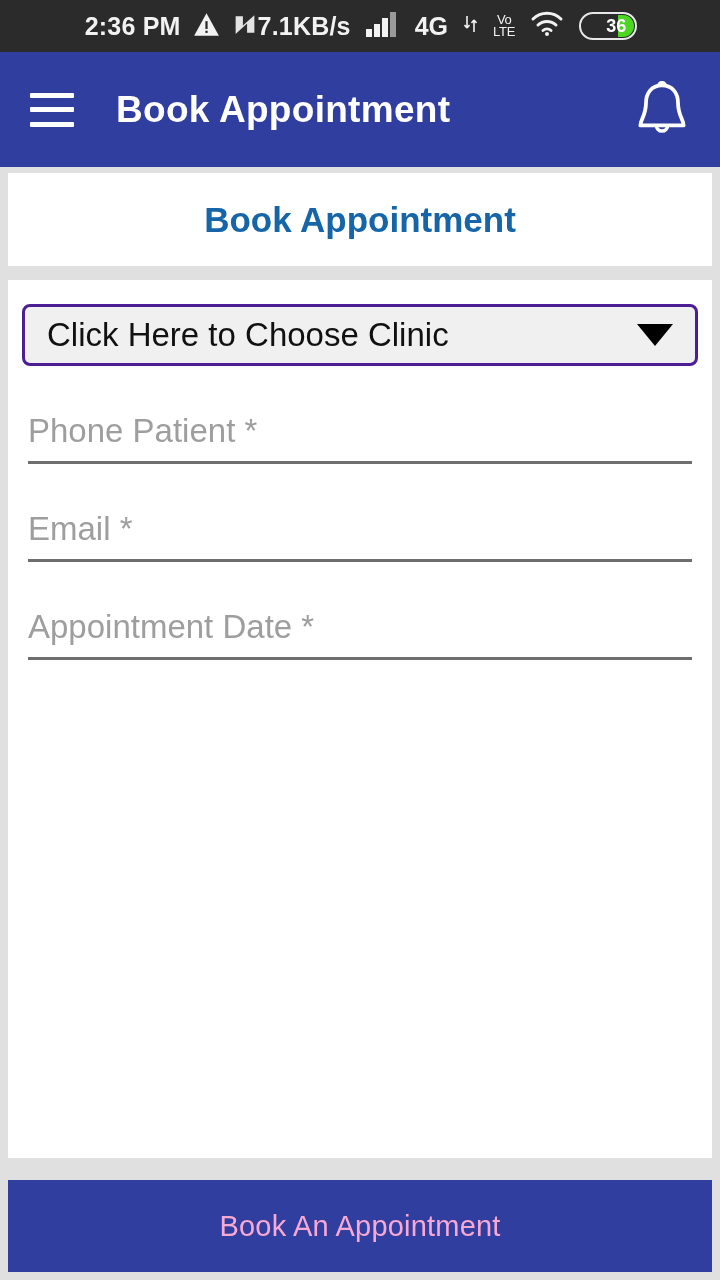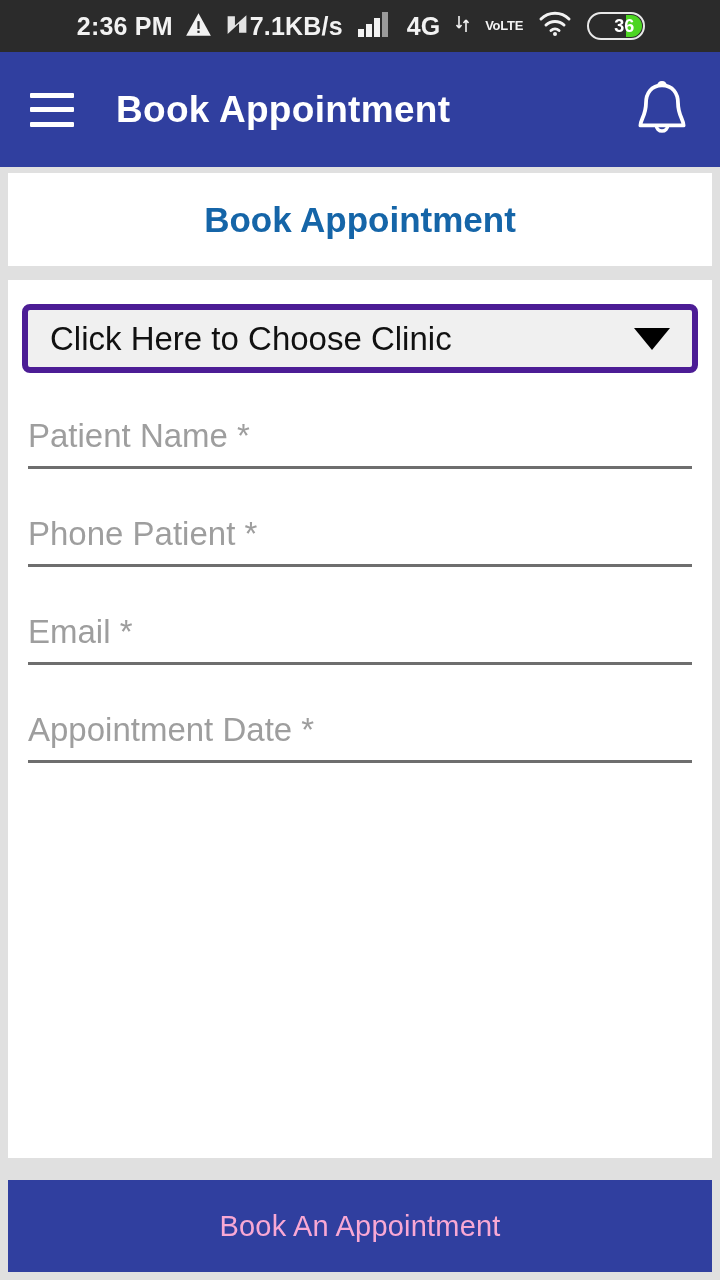--- a/index.html
+++ b/index.html
@@ -15,21 +15,21 @@
   .statusbar {
     height:52px; background:#2b2b2b; color:#f2f2f2;
     display:flex; align-items:center; justify-content:center;
     padding:0 14px 0 16px; flex:0 0 52px;
   }
   .sb-left { display:flex; align-items:center; gap:12px; }
   .sb-right { display:flex; align-items:center; gap:15px; }
   .sb-time { font-size:25px; font-weight:bold; letter-spacing:0.2px; }
   .sb-speed { font-size:25px; font-weight:bold; letter-spacing:0.2px; }
   .sb-4g { font-size:25px; font-weight:bold; }
-  .volte { display:flex; flex-direction:row; align-items:center; line-height:0.95; font-size:13px; font-weight:bold; }
+  .volte { display:flex; flex-direction:column; align-items:center; line-height:0.95; font-size:13px; font-weight:normal; }
   .volte .v1 { letter-spacing:-0.3px; }
   .volte .v2 { letter-spacing:-0.2px; }
   .battery {
     width:58px; height:28px; border:2.5px solid #e8e8e8; border-radius:14px;
     position:relative; display:flex; align-items:center; overflow:hidden;
   }
   .battery .fill { position:absolute; right:1px; top:1px; bottom:1px; width:16px; background:#4cd522; border-radius:0 11px 11px 0; }
   .battery .num { position:relative; z-index:2; width:100%; text-align:center; font-size:18px; font-weight:bold; color:#fff; padding-right:8px;margin-left:24px;}
 
   
@@ -51,21 +51,21 @@
   }
   .header-card .h-title { color:#1565a8; font-size:35px; font-weight:bold; }
 
   .form-card {
     background:#ffffff; margin:14px 8px 0 8px; flex:1 1 auto;
     padding:14px 0 0 0; display:flex; flex-direction:column;
   }
 
   .select-wrap { margin:10px 14px 0 14px; position:relative; }
   .select-box {
-    height:69px; background:#f0f0f0; border:6px solid #4c1d95; border-radius:8px;
+    height:62px; background:#f0f0f0; border:3px solid #4c1d95; border-radius:8px;
     display:flex; align-items:center; padding:0 22px; cursor:pointer;
   }
   .select-box .sel-text { font-size:33px; color:#111; }
   .caret {
     margin-left:auto; width:0; height:0;
     border-left:18px solid transparent; border-right:18px solid transparent;
     border-top:22px solid #000;
   }
 
   .field { margin:0 20px; padding-top:46px; }
@@ -166,23 +166,20 @@
 
     <div class="form-card">
 
       <div class="select-wrap">
         <div class="select-box">
           <span class="sel-text">Click Here to Choose Clinic</span>
           <span class="caret"></span>
         </div>
       </div>
 
-      <div class="field f1">
-        <div class="fld-line">Patient Name *</div>
-      </div>
       <div class="field">
         <div class="fld-line">Phone Patient *</div>
       </div>
       <div class="field">
         <div class="fld-line">Email *</div>
       </div>
       <div class="field">
         <div class="fld-line">Appointment Date *</div>
       </div>
 

